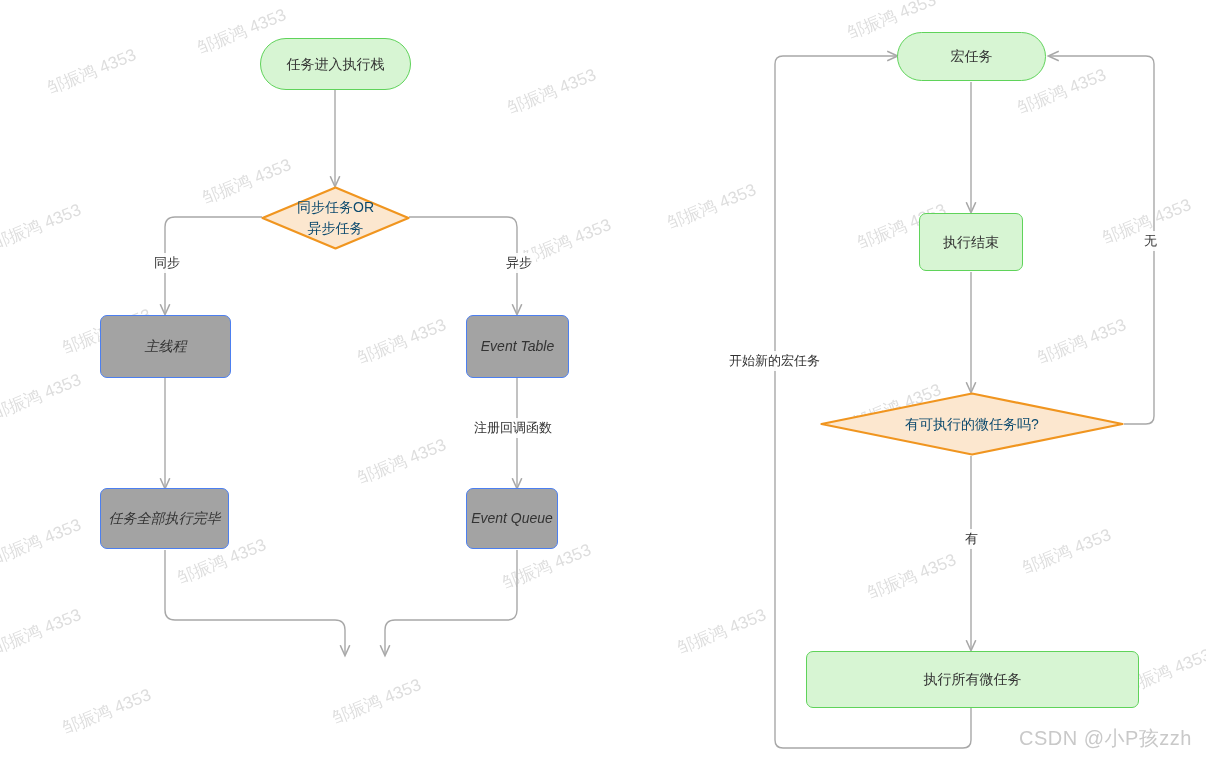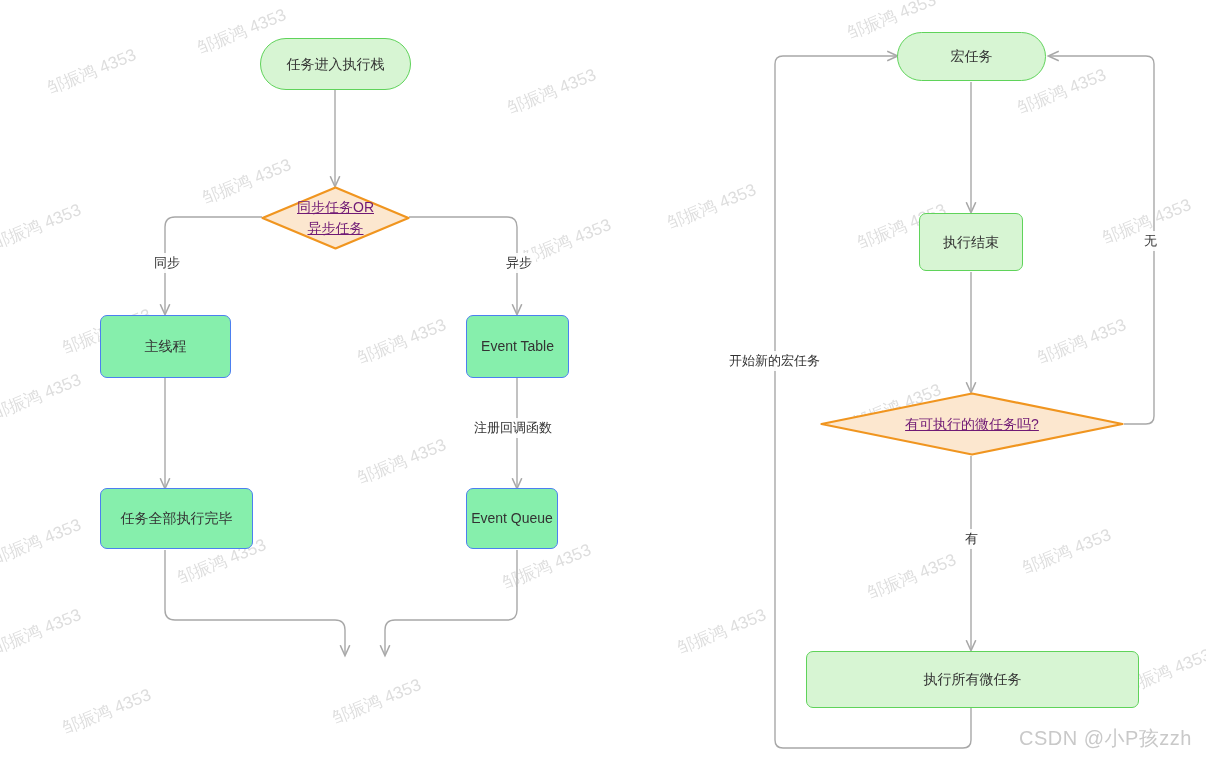--- a/index.html
+++ b/index.html
@@ -60,43 +60,43 @@
     background: #d7f5d3;
     border: 1.6px solid #5fd35a;
     border-radius: 7px;
   }
   .node-stadium {
     background: #d7f5d3;
     border: 1.6px solid #5fd35a;
     border-radius: 999px;
   }
   .node-blue {
-    background: #86efac;
+    background: #a3a3a3;
     border: 1.8px solid #4c7ff0;
     border-radius: 7px;
+    font-style: italic;
   }
   .diamond-wrap {
     position: absolute;
     display: flex;
     align-items: center;
     justify-content: center;
   }
   .diamond-wrap svg {
     position: absolute;
     inset: 0;
   }
   .diamond-label {
     position: relative;
     z-index: 2;
     font-size: 14px;
-    color: #701a75;
+    color: #0c4a6e;
     text-align: center;
     line-height: 1.5;
     white-space: pre-line;
-    text-decoration: underline;
   }
   .edge-label {
     position: absolute;
     font-size: 13px;
     color: #333333;
     background: rgba(255,255,255,0.92);
     padding: 1px 4px;
     white-space: nowrap;
     z-index: 22;
     text-align: center;
@@ -196,21 +196,21 @@
     </div>
 
     <div class="node node-blue" style="left:100px;top:315px;width:131px;height:63px;">
       <span>主线程</span>
     </div>
 
     <div class="node node-blue" style="left:466px;top:315px;width:103px;height:63px;">
       <span>Event Table</span>
     </div>
 
-    <div class="node node-blue" style="left:100px;top:488px;width:153px;height:61px;">
+    <div class="node node-blue" style="left:100px;top:488px;width:129px;height:61px;">
       <span>任务全部执行完毕</span>
     </div>
 
     <div class="node node-blue" style="left:466px;top:488px;width:92px;height:61px;">
       <span>Event Queue</span>
     </div>
 
 
     <div class="edge-label" style="left:150px;top:253px;">同步</div>
     <div class="edge-label" style="left:502px;top:253px;">异步</div>

